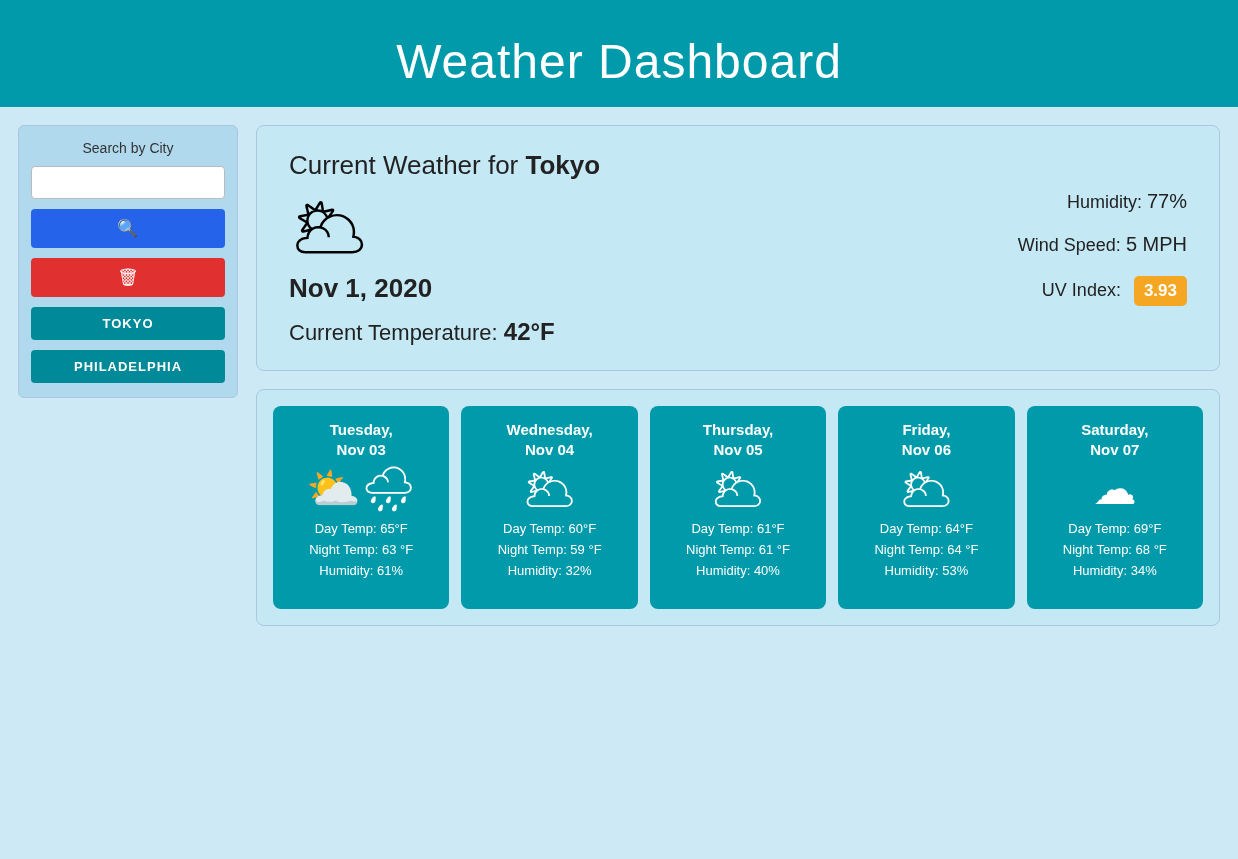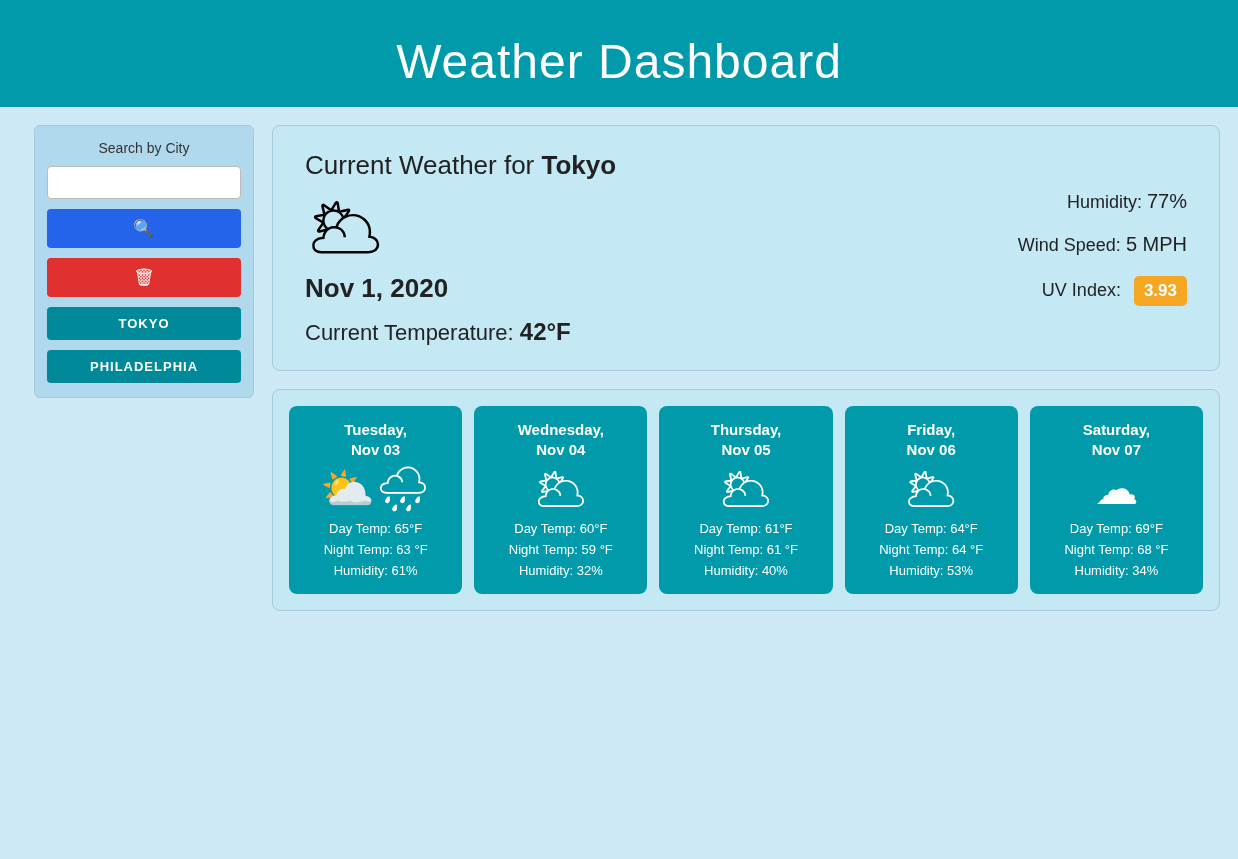--- a/index.html
+++ b/index.html
@@ -30,21 +30,20 @@
       background: #b0d9ee;
       border: 1px solid #aac8de;
       border-radius: 6px;
       padding: 14px 12px;
       width: 220px;
       min-width: 220px;
       display: flex;
       flex-direction: column;
       align-items: center;
       gap: 10px;
-      margin-left: 16px;
     }
     .sidebar-label {
       font-size: 14px;
       color: #333;
       text-align: center;
     }
     .search-input {
       width: 100%;
       padding: 7px 8px;
       border: 1px solid #bbb;
@@ -173,21 +172,21 @@
       border: 1px solid #aac8de;
       border-radius: 8px;
       padding: 16px;
       display: flex;
       gap: 12px;
     }
     .forecast-card {
       flex: 1;
       background: #009aaa;
       border-radius: 8px;
-      padding: 14px 10px 13px 10px;
+      padding: 14px 10px 28px 10px;
       display: flex;
       flex-direction: column;
       align-items: center;
       gap: 8px;
       color: white;
     }
     .forecast-day {
       font-weight: 700;
       font-size: 15px;
       text-align: center;

